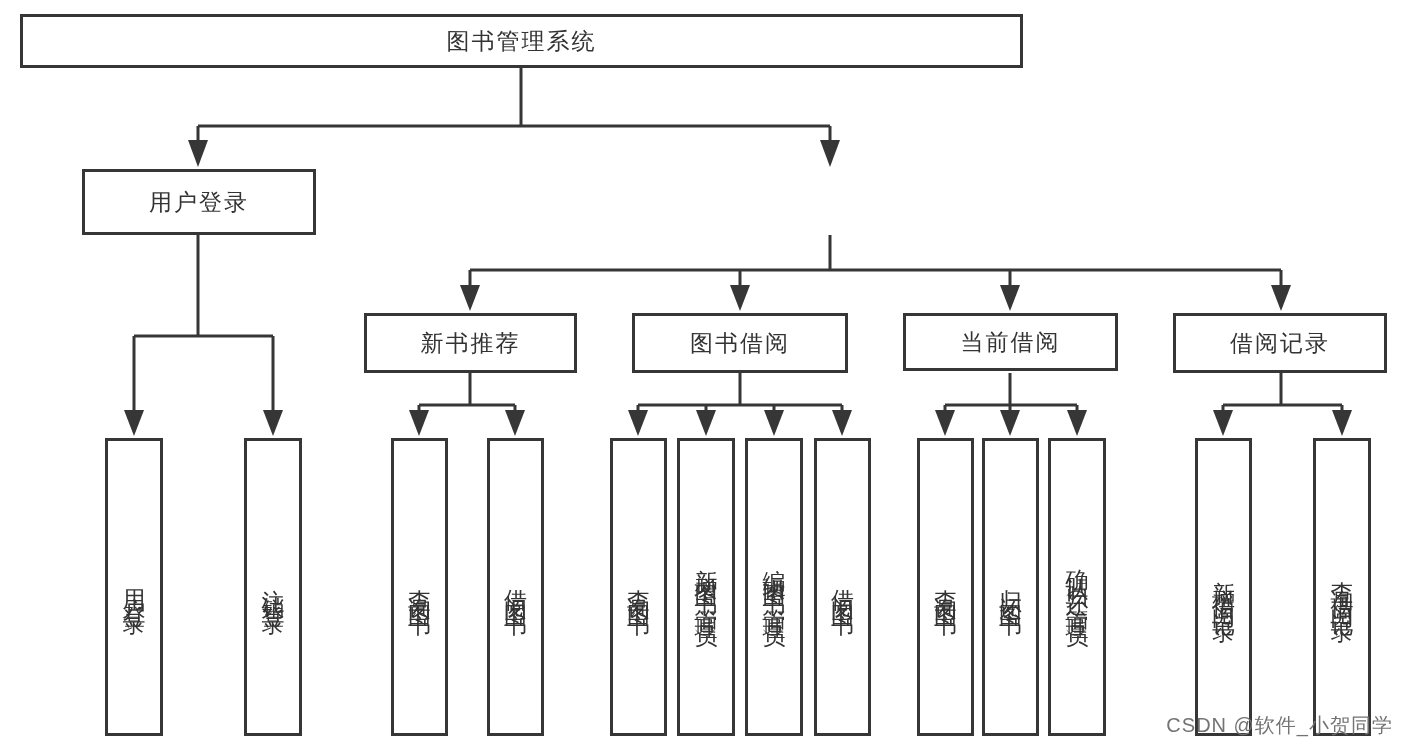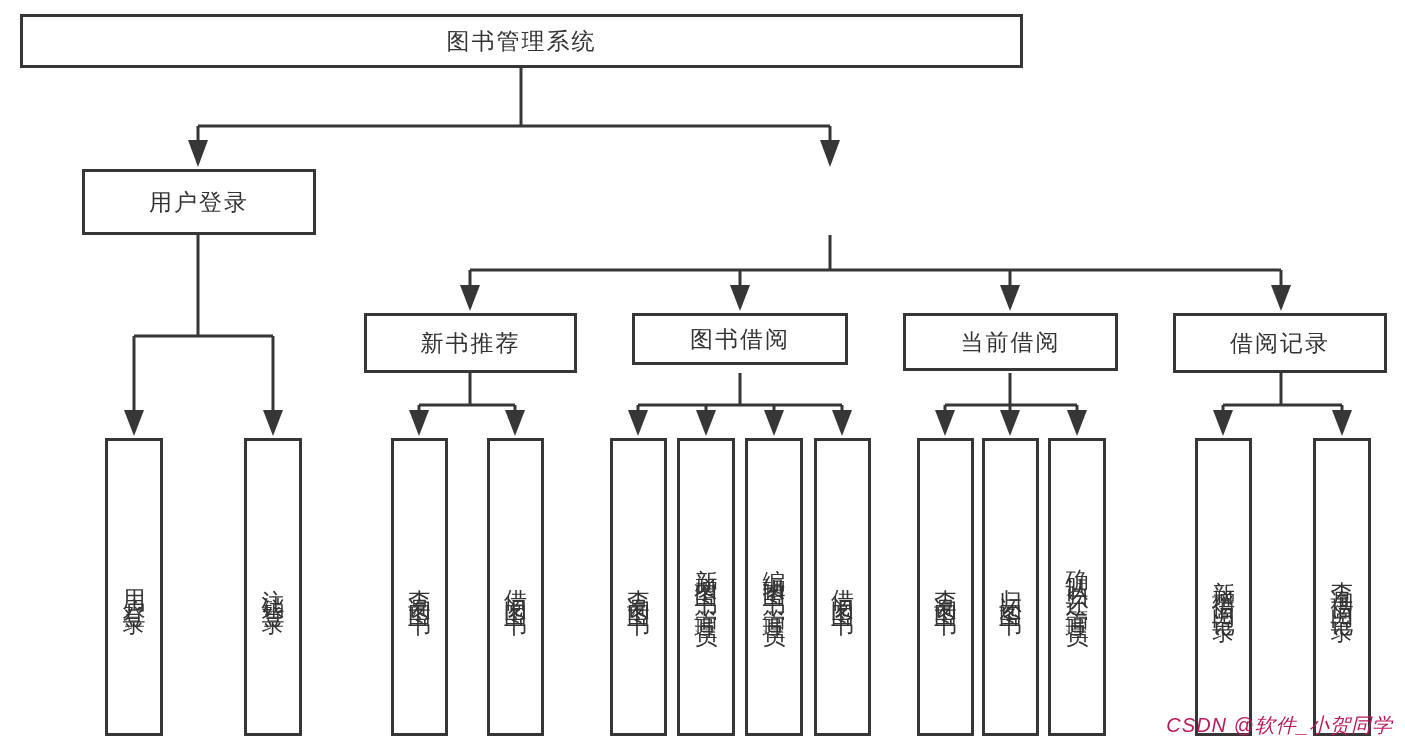--- a/index.html
+++ b/index.html
@@ -44,21 +44,21 @@
     letter-spacing: 8px;
     font-size: 23px;
     line-height: 1;
     white-space: nowrap;
   }
   
   .n-root { left: 20px;   top: 14px;  width: 1003px; height: 54px; }
   .n-l2a  { left: 82px;   top: 169px; width: 234px;  height: 66px; }
   .n-l2b  { left: 712px;  top: 169px; width: 236px;  height: 66px; }
   .n-l3a  { left: 364px;  top: 313px; width: 213px;  height: 60px; }
-  .n-l3b  { left: 632px;  top: 313px; width: 216px;  height: 52px; }
+  .n-l3b  { left: 632px;  top: 313px; width: 216px;  height: 60px; }
   .n-l3c  { left: 903px;  top: 313px; width: 215px;  height: 58px; }
   .n-l3d  { left: 1173px; top: 313px; width: 214px;  height: 60px; }
   .leaf   { top: 438px; height: 298px; }
   .n-L1 { left: 105px;  width: 58px; }
   .n-L2 { left: 244px;  width: 58px; }
   .n-A1 { left: 391px;  width: 57px; }
   .n-A2 { left: 487px;  width: 57px; }
   .n-B1 { left: 610px;  width: 57px; }
   .n-B2 { left: 677px;  width: 58px; }
   .n-B3 { left: 745px;  width: 58px; }
@@ -67,24 +67,23 @@
   .n-C2 { left: 982px;  width: 57px; }
   .n-C3 { left: 1048px; width: 58px; }
   .n-D1 { left: 1195px; width: 57px; }
   .n-D2 { left: 1313px; width: 58px; }
   .watermark {
     position: absolute;
     right: 12px;
     bottom: 8px;
     font-size: 20px;
     letter-spacing: 1px;
-    color: #be185d;
+    color: #737373;
     z-index: 3;
     white-space: nowrap;
-    font-style: italic;
   }
 </style>
 </head>
 <body>
 
 <div class="canvas">
 
   <svg class="connector-layer" viewBox="0 0 1405 747" xmlns="http://www.w3.org/2000/svg">
     <g stroke="#363636" stroke-width="3" fill="none">
       <path d="M521 68 V126 M198 126 H830 M198 126 V140 M830 126 V140"></path>

